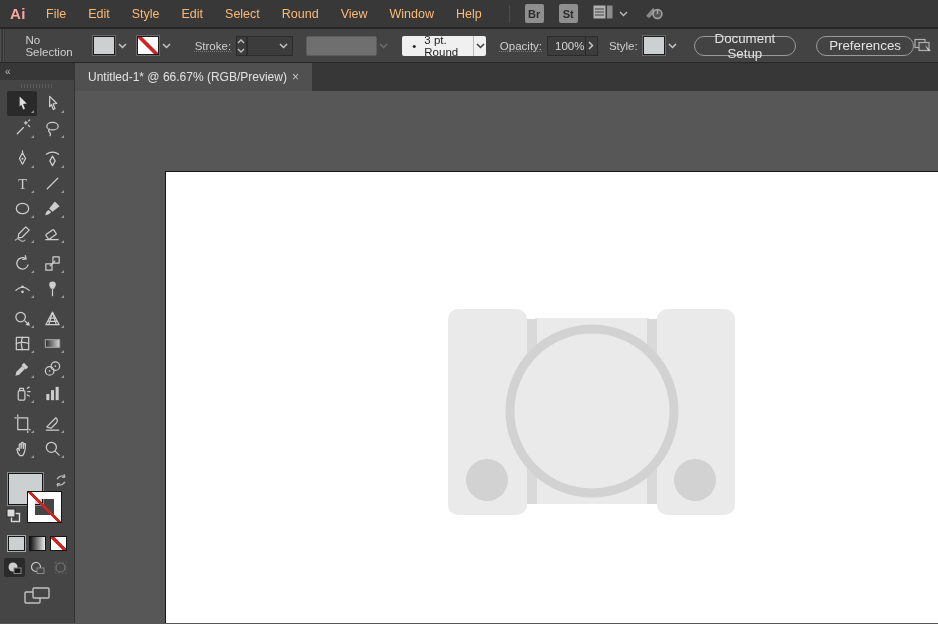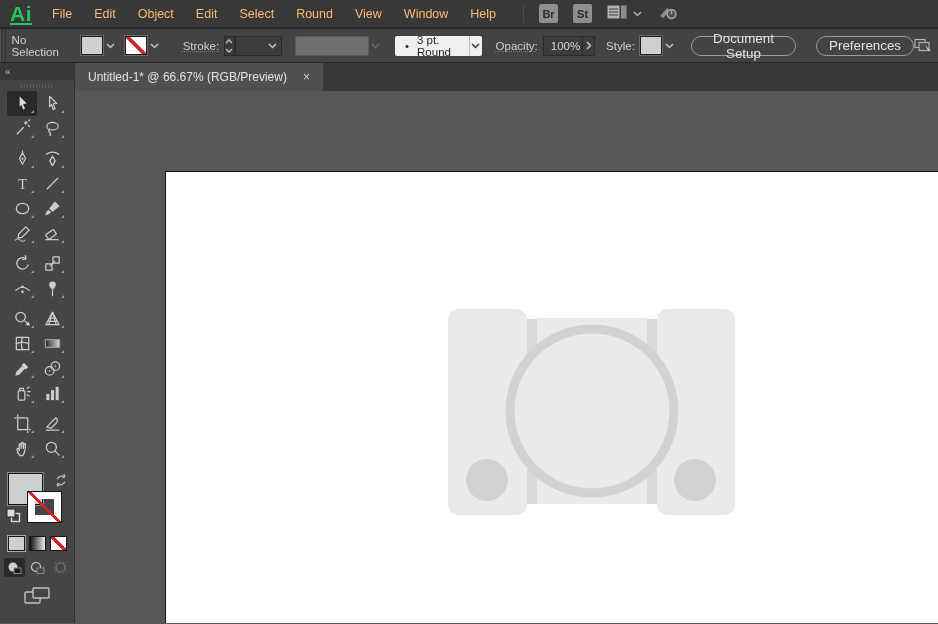--- a/index.html
+++ b/index.html
@@ -2,21 +2,21 @@
 <html><head>
 <meta charset="utf-8">
 <style>
   html,body{margin:0;padding:0;background:#575757;}
   #app{position:relative;width:938px;height:624px;overflow:hidden;
        font-family:"Liberation Sans",sans-serif;color:#d6d6d6;
        -webkit-user-select:none;user-select:none;}
   
   .menubar{height:29px;background:#383838;border-bottom:2px solid #262626;
            display:flex;align-items:center;font-size:12.5px;box-sizing:border-box;}
-  .ai-logo{color:#22c55e;font-weight:bold;font-size:21px;padding:0 9px 0 10px;letter-spacing:.5px;text-decoration:underline;}
+  .ai-logo{color:#fca5a5;font-weight:bold;font-size:15px;padding:0 9px 0 10px;letter-spacing:.5px;}
   .menu-items{display:flex;align-items:center;height:100%;}
   .menu-item{padding:0 11px;height:100%;display:flex;align-items:center;color:#fdba74;}
   .menubar-right{display:flex;align-items:center;gap:15px;margin-left:16px;}
   .vdiv{width:1px;height:18px;background:#4c4c4c;}
   .mini-btn{width:19px;height:19px;background:#8f8f8f;color:#2b2b2b;font-size:11px;font-weight:bold;
             display:flex;align-items:center;justify-content:center;border-radius:2px;}
   .chev{display:inline-flex;align-items:center;}
   
   .controlbar{height:34px;background:#434343;border-bottom:1px solid #272727;
               display:flex;align-items:center;font-size:11.5px;box-sizing:border-box;}
@@ -71,39 +71,39 @@
   .cbg-grad{background:linear-gradient(90deg,#101010,#ededed);}
   .cbg-none{background:linear-gradient(45deg,transparent 40%,#cf2424 43%,#cf2424 57%,transparent 60%),#fff;}
   .modes-row{display:flex;gap:2px;justify-content:center;margin-top:7px;flex:none;}
   .mode-btn{width:21px;height:19px;display:flex;align-items:center;justify-content:center;border-radius:2px;}
   .mode-btn.sel{background:#2a2a2a;}
   .mode-btn.disabled{opacity:.35;}
   .screenmode{display:flex;justify-content:center;margin-top:10px;flex:none;}
   
   .docarea{flex:1;display:flex;flex-direction:column;min-width:0;}
   .tabbar{height:28px;background:#373737;display:flex;flex:none;}
-  .tab{background:#505050;display:flex;align-items:center;gap:16px;padding:0 13px;
+  .tab{background:#505050;display:flex;align-items:center;gap:5px;padding:0 13px;
        font-size:12px;color:#e2e2e2;}
   .tab-close{color:#c9c9c9;font-size:12px;line-height:1;}
   .canvas{position:relative;flex:1;background:#575757;overflow:hidden;}
   .artboard{position:absolute;left:90px;top:80px;width:773px;height:452px;background:#fff;
             border-top:1px solid #161616;border-left:1px solid #161616;}
   .artwork-svg{position:absolute;left:0;top:0;}
 </style>
 </head>
 <body>
 
 <div id="app">
 
   <div class="menubar">
     <span class="ai-logo">Ai</span>
     <div class="menu-items">
         <div class="menu-item">File</div>
         <div class="menu-item">Edit</div>
-        <div class="menu-item">Object</div>
+        <div class="menu-item">Style</div>
         <div class="menu-item">Edit</div>
         <div class="menu-item">Select</div>
         <div class="menu-item">Round</div>
         <div class="menu-item">View</div>
         <div class="menu-item">Window</div>
         <div class="menu-item">Help</div>
       </div>
     <div class="menubar-right">
       <div class="vdiv"></div>
       <div class="mini-btn">Br</div>
@@ -129,21 +129,21 @@
             <path d="M3 13 L10 5 l3.5 3 -7.5 7 Z" fill="#8a8a8a"></path>
             <circle cx="14.5" cy="11" r="4.4" fill="#555" stroke="#a6a6a6" stroke-width="1.5"></circle>
             <line x1="14.5" y1="6.8" x2="14.5" y2="11" stroke="#a6a6a6" stroke-width="1.5"></line>
           </svg>
       </span>
     </div>
   </div>
 
   <div class="controlbar">
     <div class="cb-grip"></div>
-    <span class="cb-label" style="margin-left:6px;">No Selection</span>
+    <span class="cb-label" style="margin-left:20px;">No Selection</span>
 
     <div style="display:flex;align-items:center;margin-left:17px;">
       <div class="swatch"></div>
       <div class="chev-btn">
         <svg width="9" height="6" viewBox="0 0 9 6">
             <path d="M1 1 L4.5 4.5 L8 1" stroke="#c4c4c4" fill="none" stroke-width="1.5"></path>
           </svg>
       </div>
     </div>
     <div style="display:flex;align-items:center;margin-left:6px;">

